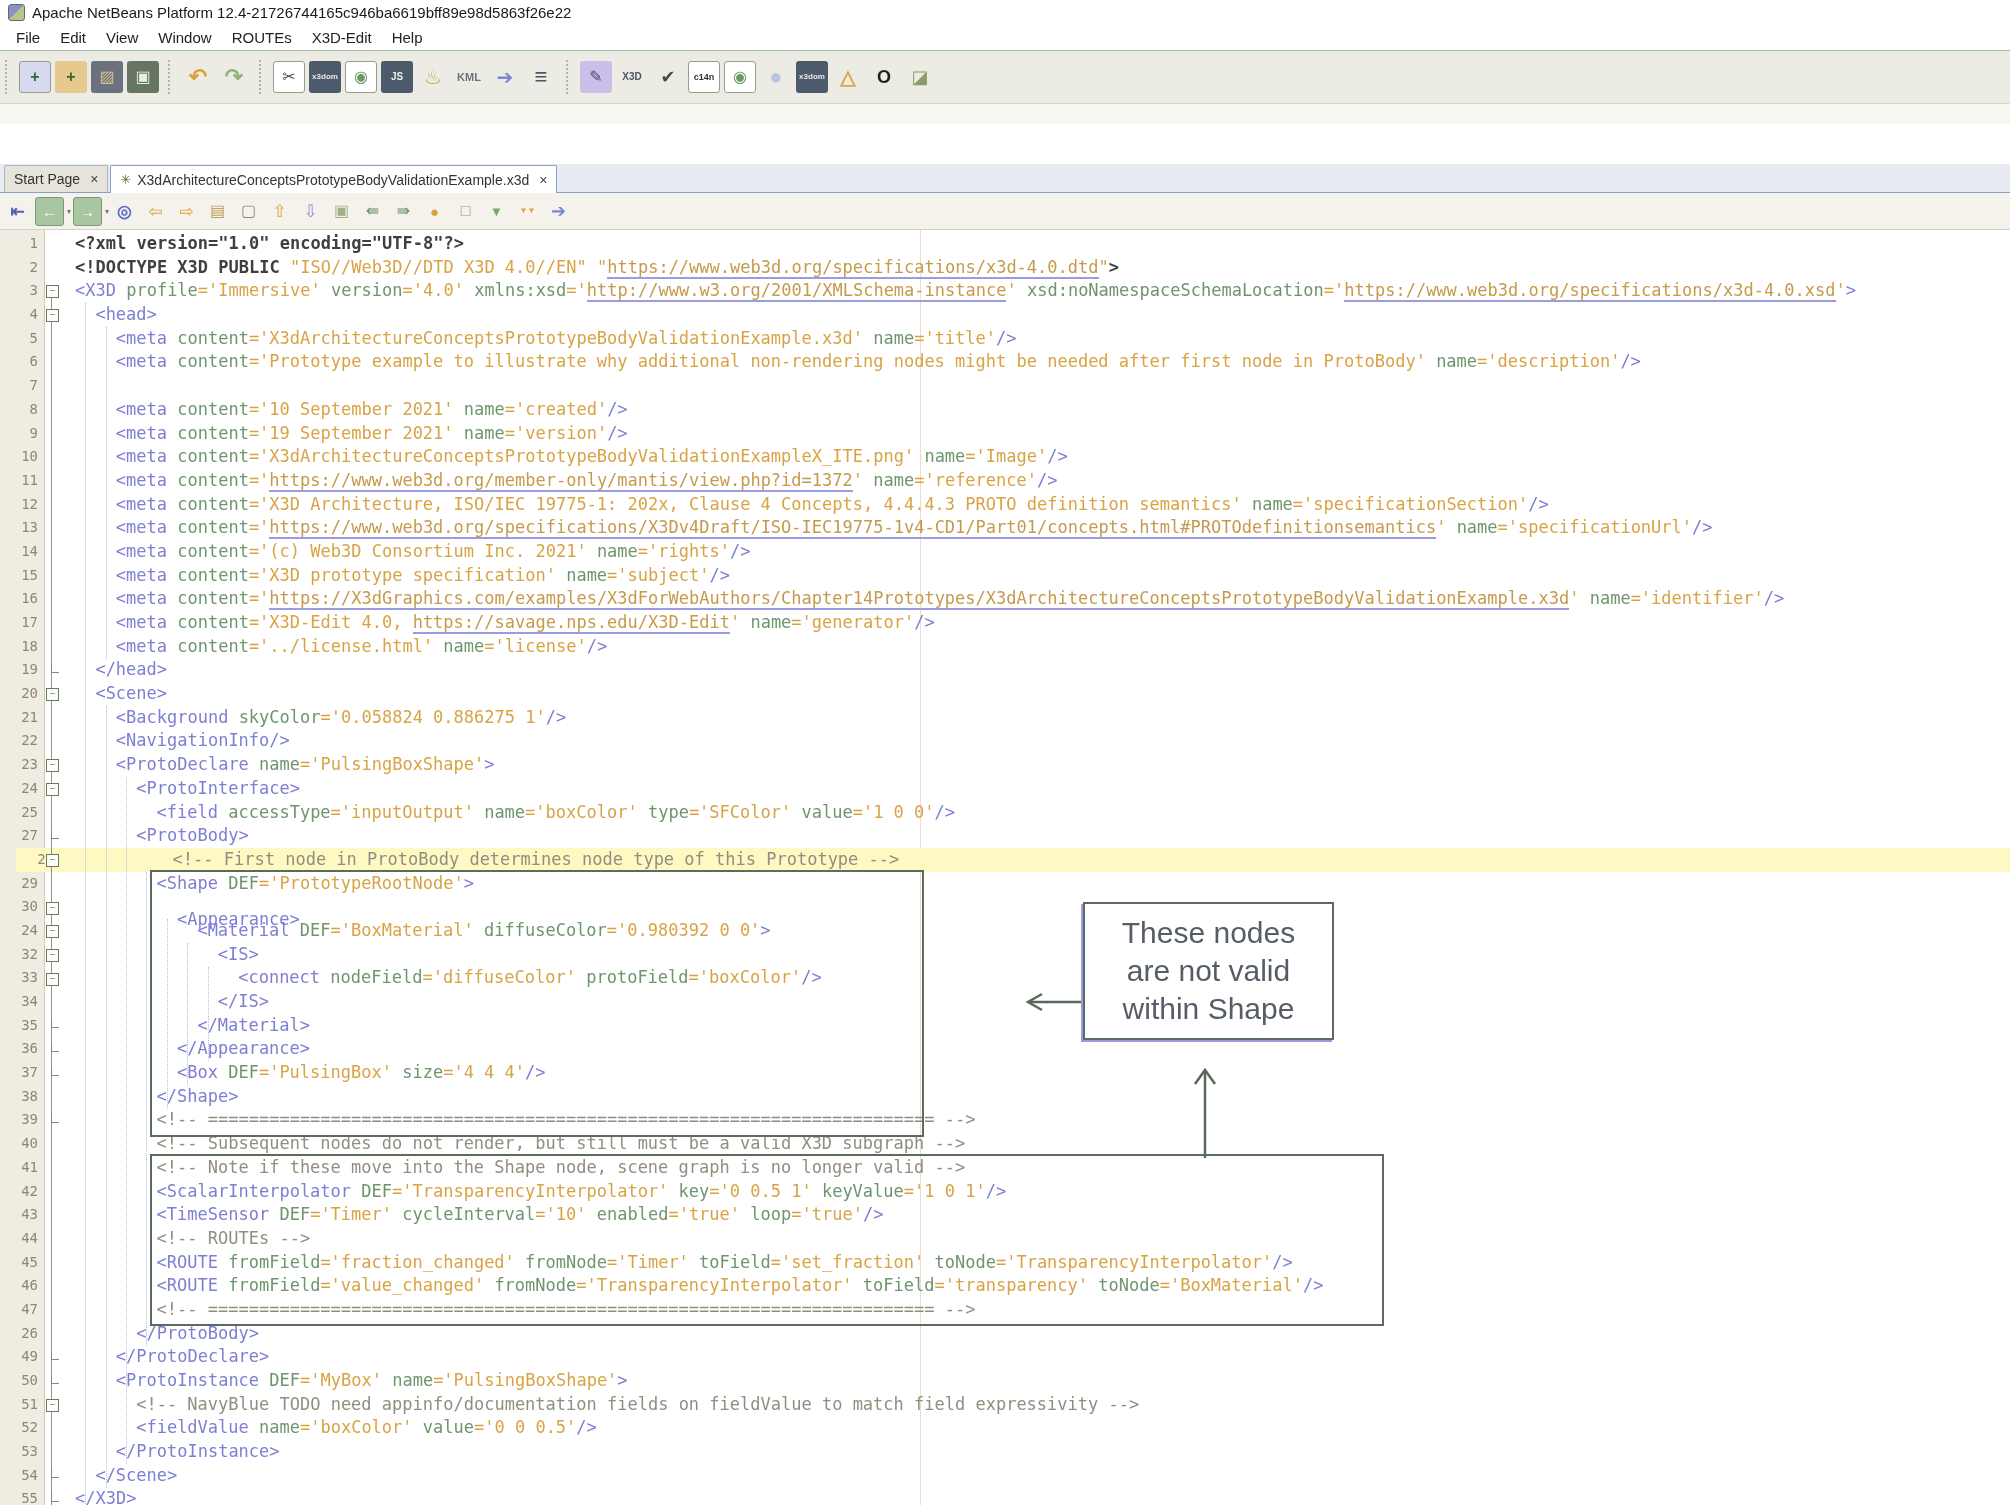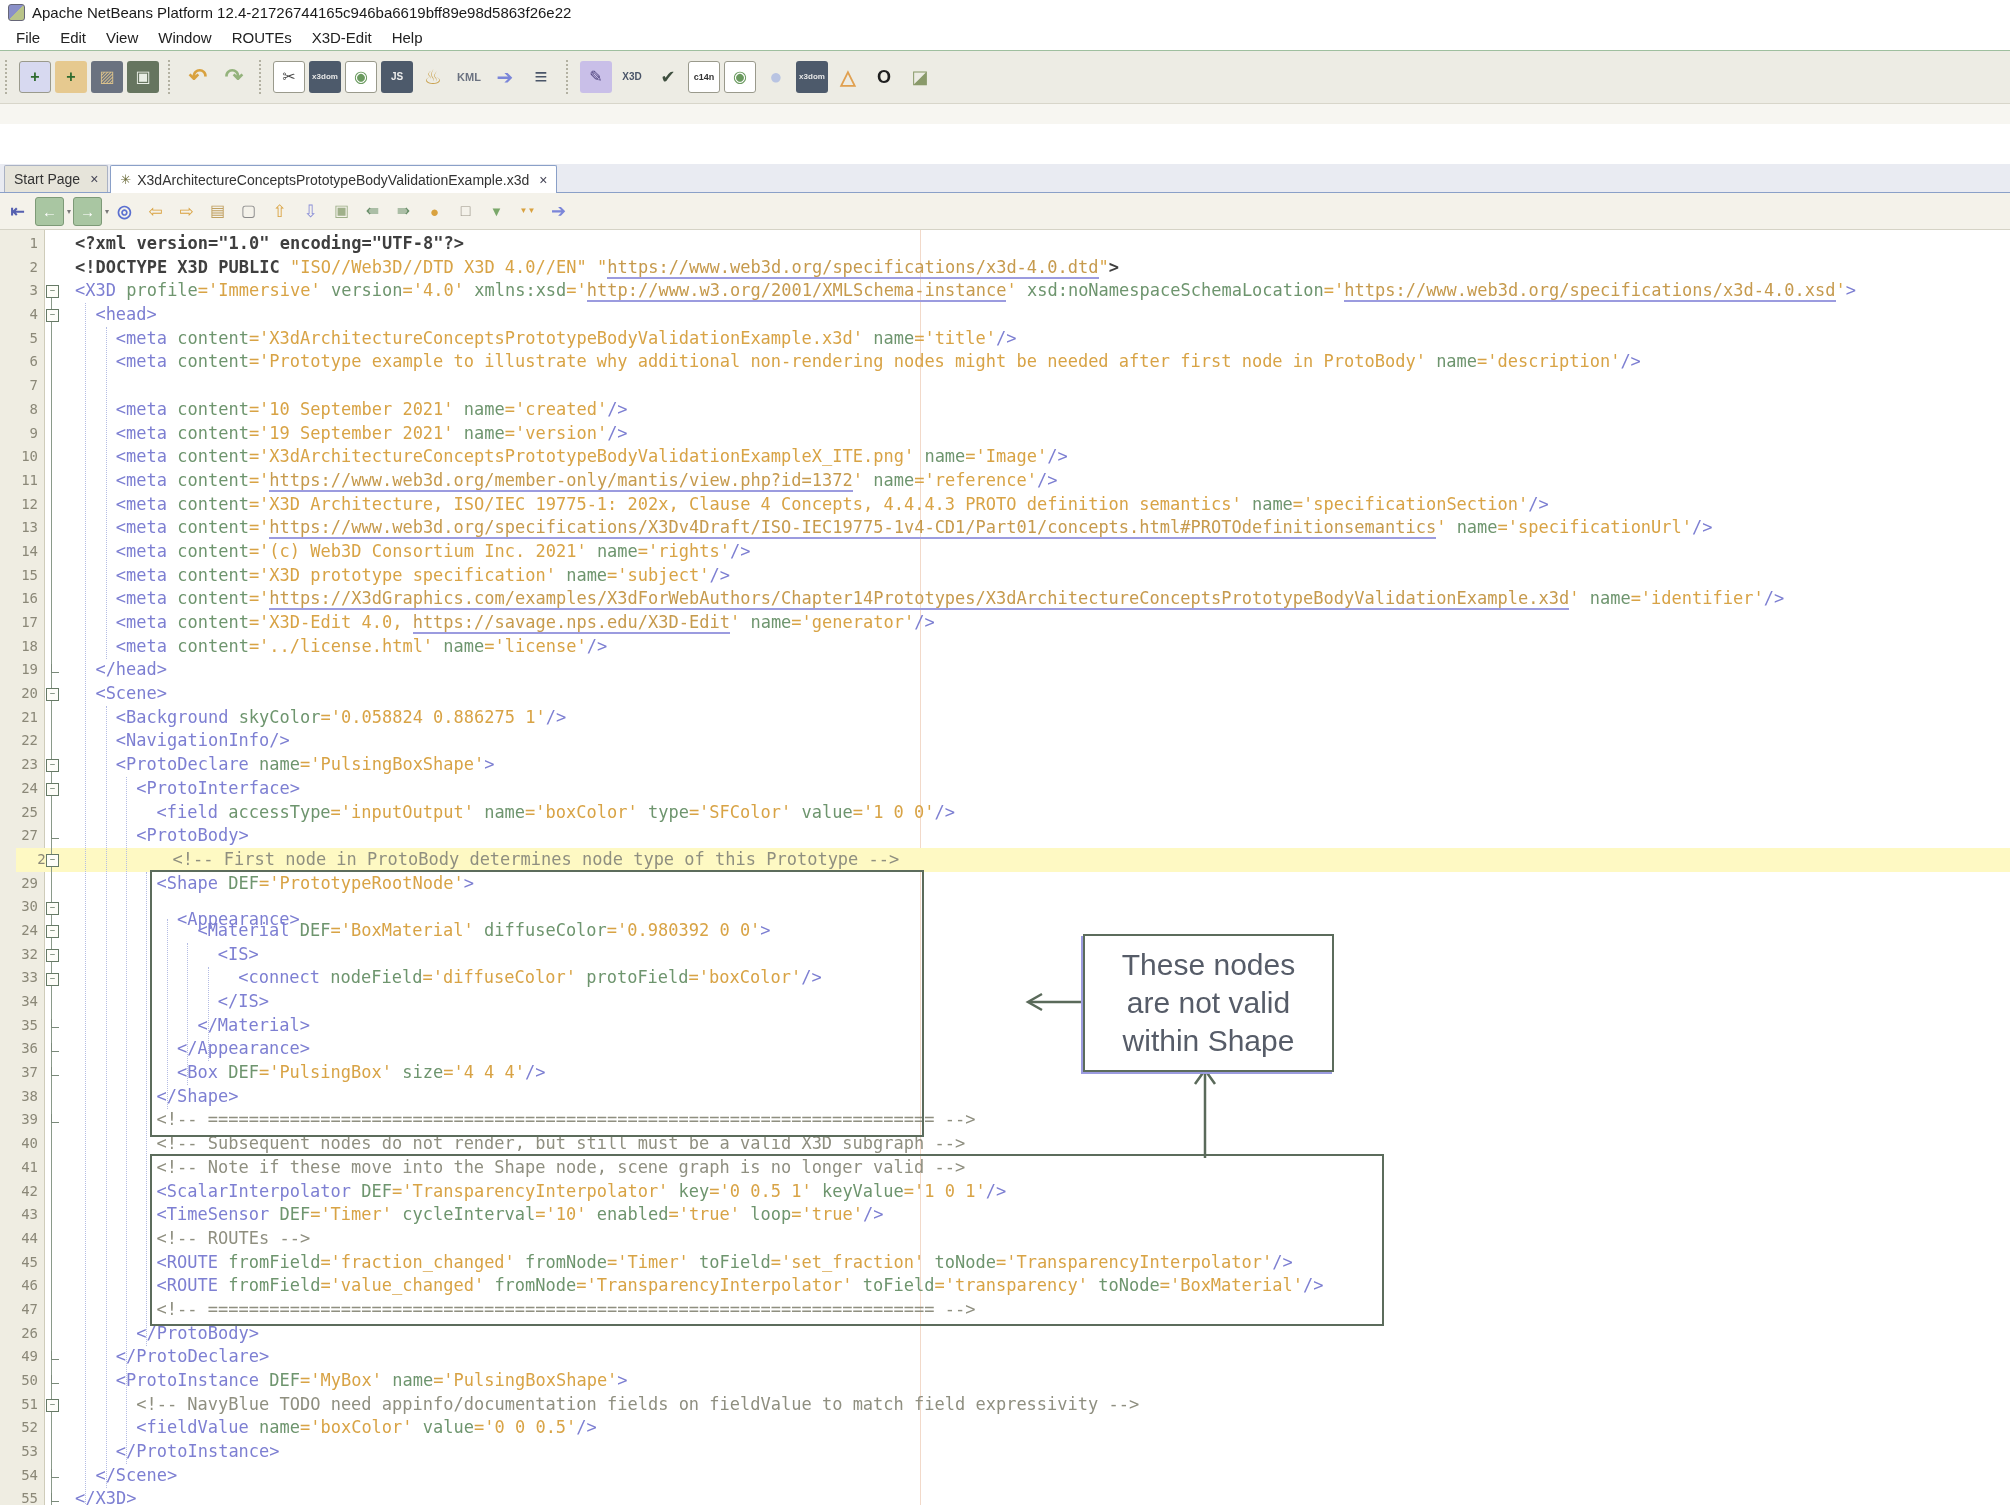--- a/index.html
+++ b/index.html
@@ -61,21 +61,21 @@
 
   .fold-box{position:absolute;left:46px;width:11px;height:11px;border:1px solid #667a66;background:#fdfdf8;
     color:#667a66;font-size:9px;line-height:9px;text-align:center;z-index:5;}
   .fold-end{position:absolute;left:51px;width:7px;height:8px;border-left:1px solid #7a8a7a;border-bottom:1px solid #7a8a7a;z-index:4;}
   #fold-line{position:absolute;left:51px;width:1px;background:#8a9a8a;z-index:3;}
   .guide{position:absolute;width:1px;border-left:1px dotted #b4bce4;z-index:1;}
   #margin-line{position:absolute;left:920px;top:0;height:100%;width:1px;background:#f2d9c9;z-index:0;}
 
   .ann-rect{position:absolute;border:2px solid #5c6c5c;z-index:6;pointer-events:none;}
   #arrows{position:absolute;left:0;top:0;width:2010px;height:1321px;z-index:7;pointer-events:none;}
-  #callout{position:absolute;left:1083px;top:704px;width:247px;height:134px;background:#fff;
+  #callout{position:absolute;left:1083px;top:672px;width:247px;height:134px;background:#fff;
     border:2px solid #5c6c5c;box-shadow:-2px 2px 0 #9b9bdf;z-index:8;
     display:flex;flex-direction:column;align-items:center;justify-content:center;
     font-family:"Liberation Sans",sans-serif;font-size:30px;line-height:38px;color:#565c68;}
 </style>
 </head>
 <body>
 
 <div id="app">
 
   <div class="titlebar">

